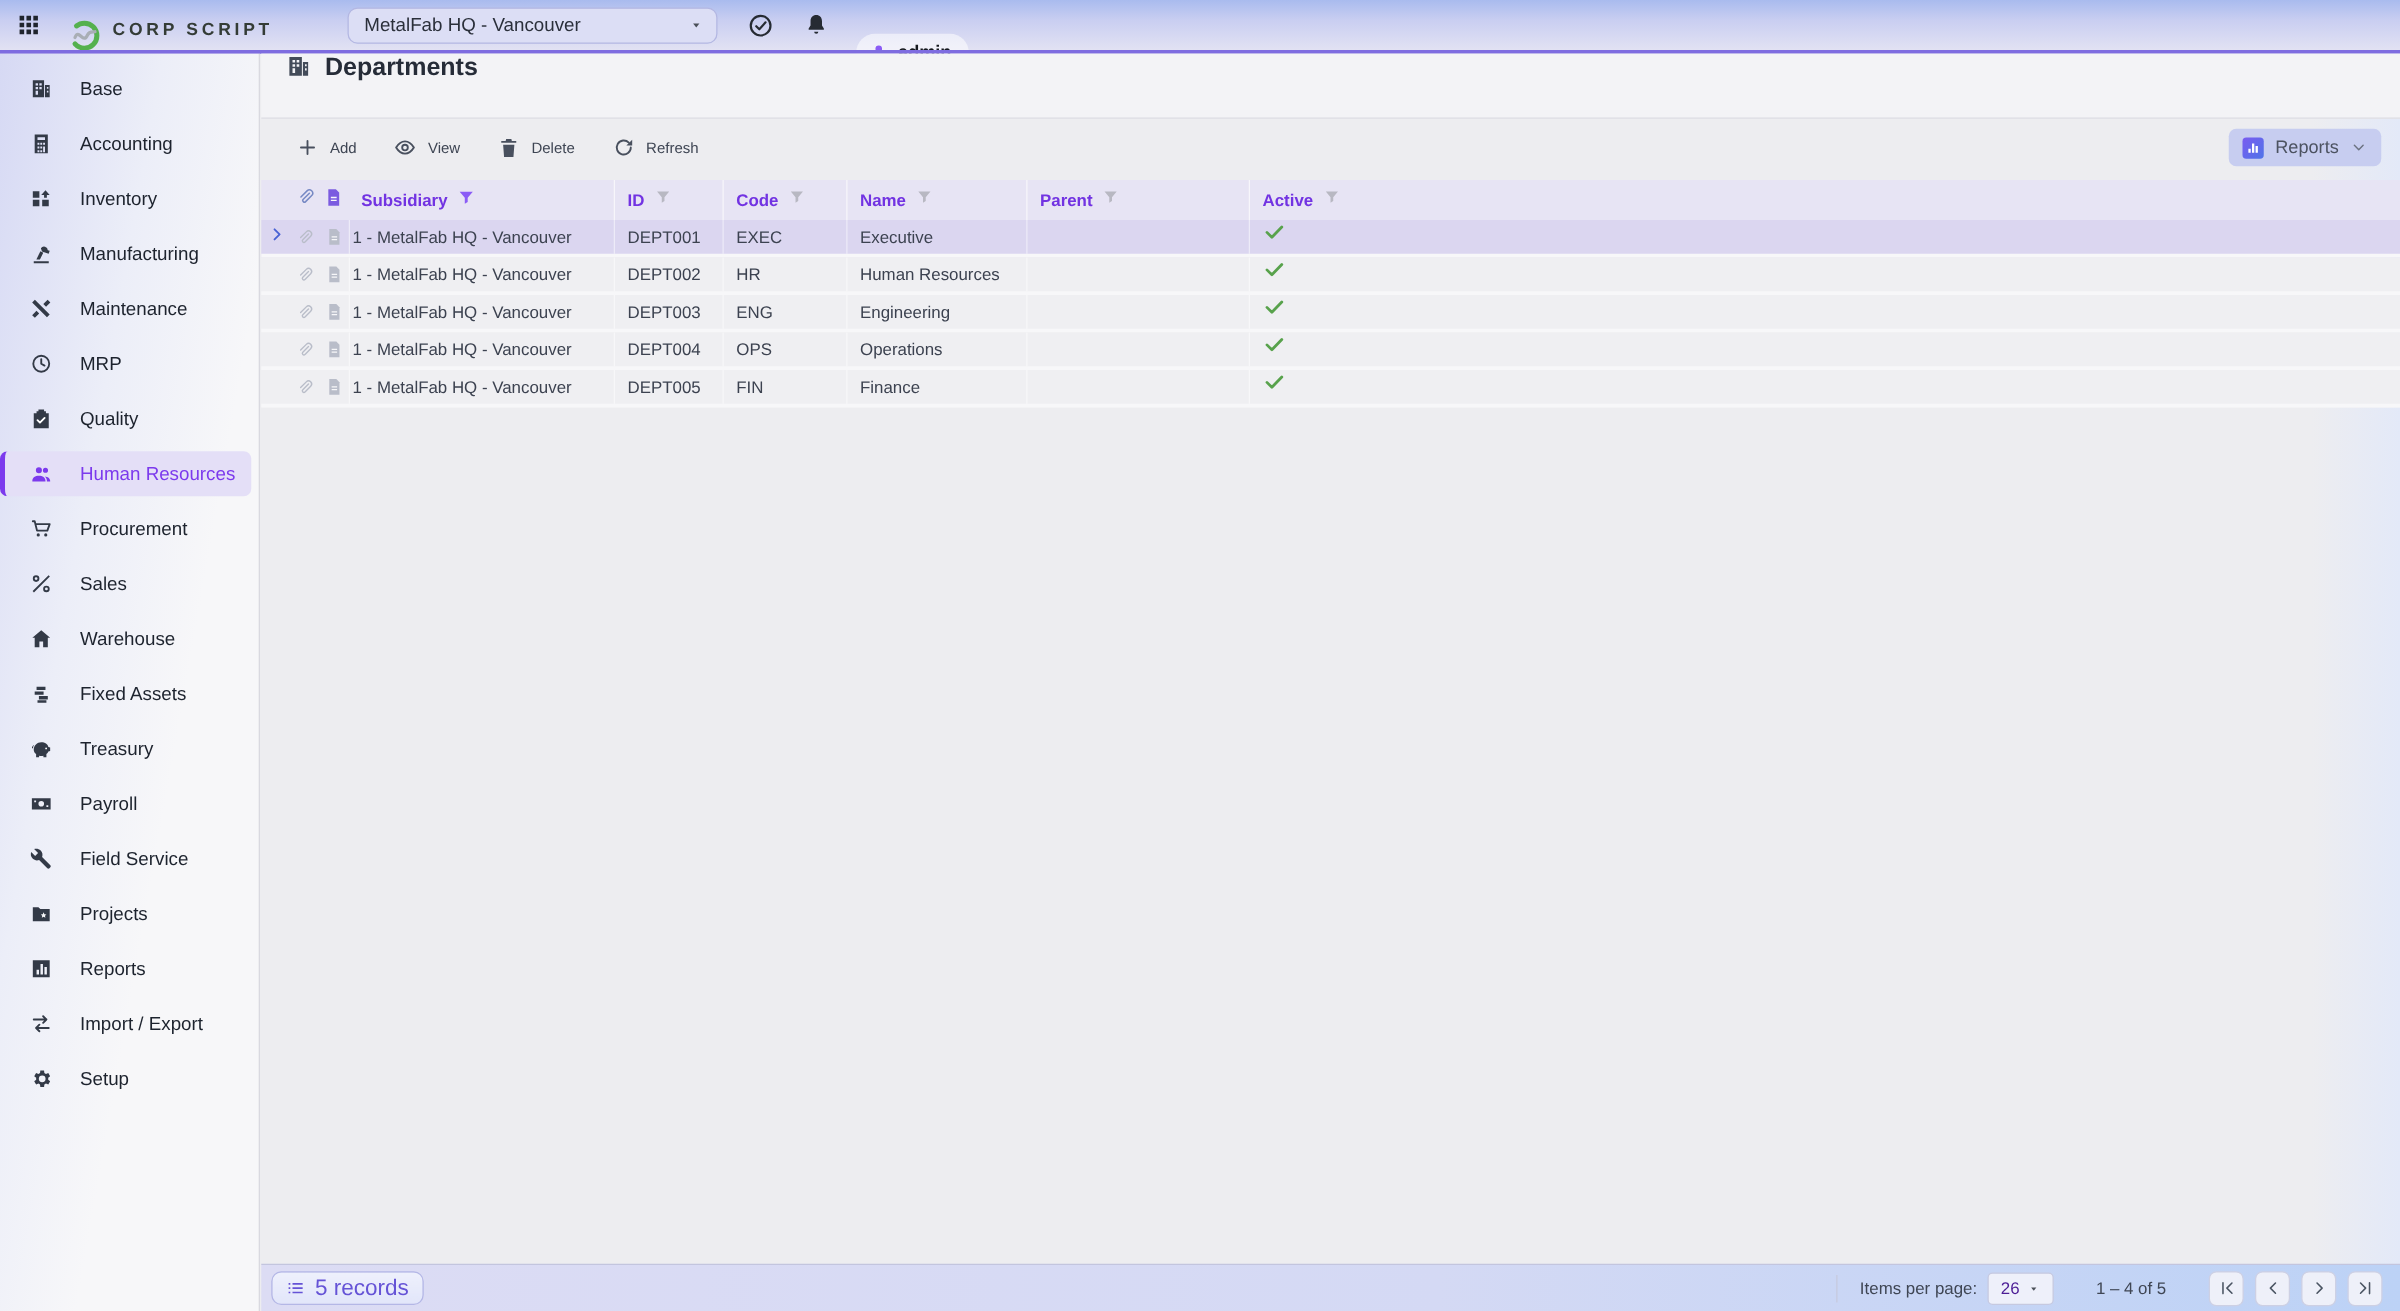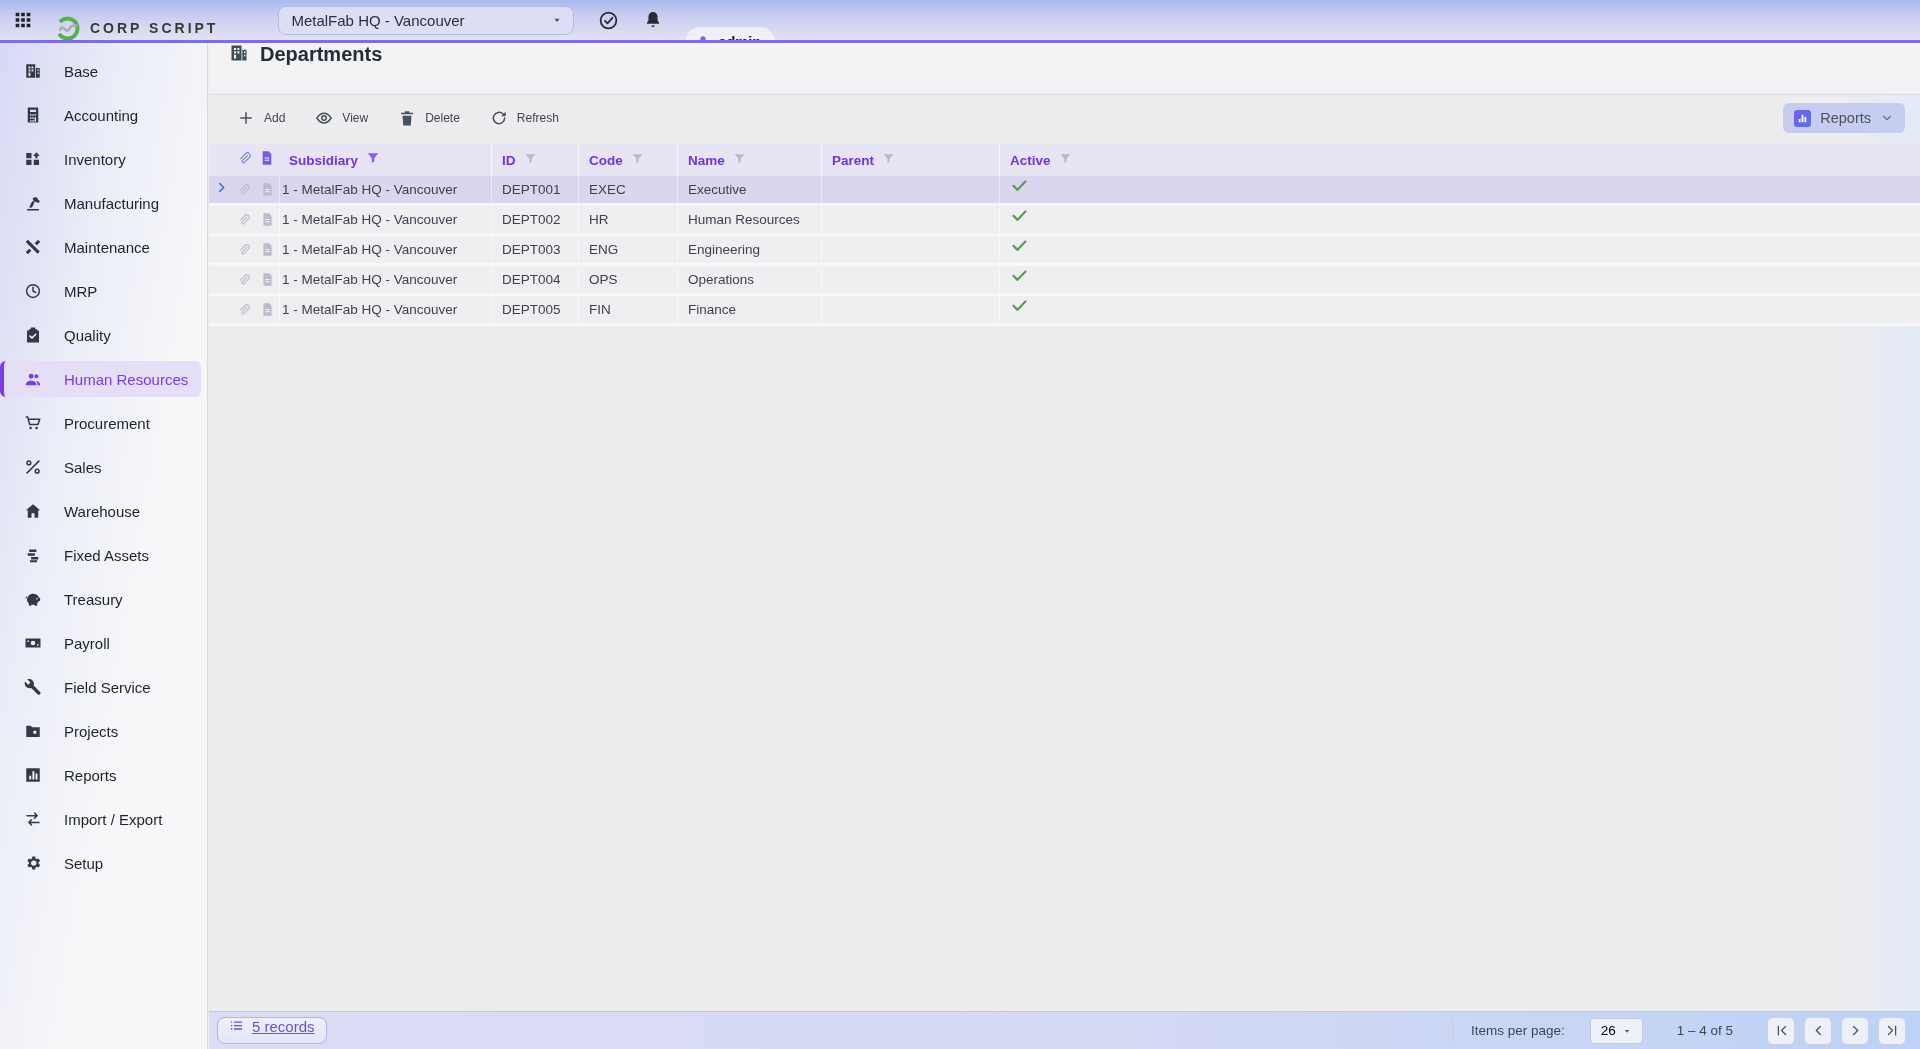--- a/index.html
+++ b/index.html
@@ -11,21 +11,21 @@
   .i10{width:10px;height:10px}.i12{width:12px;height:12px}.i13{width:13px;height:13px}
   .i14{width:14px;height:14px}.i15{width:15px;height:15px}.i16{width:16px;height:16px}
   .i17{width:17px;height:17px}.i18{width:18px;height:18px}.i19{width:19px;height:19px}
   .i20{width:20px;height:20px}.i21{width:21px;height:21px}
 
   
   .topbar{ position:absolute; left:0; top:0; right:0; height:40px;
     background:linear-gradient(180deg,#a9bbee 0%,#c9cef1 40%,#e2e2f3 100%);
     display:flex; align-items:center; padding:0 12px; }
   .grid-btn{ width:22px; height:22px; color:#20252d; cursor:pointer; }
-  .logo{ display:flex; align-items:center; gap:9px; margin-left:20px;margin-top:16px; }
+  .logo{ display:flex; align-items:flex-start; gap:9px; margin-left:20px;margin-top:16px; }
   .logo-mark{ width:27px; height:27px; }
   .logo-text{ font-size:14px; font-weight:700; letter-spacing:3px; color:#343c36; }
   .subsidiary-select{ margin-left:60px; width:296px; height:29px; border:1px solid #b3b7e2;
     border-radius:8px; background:#dcdef5; display:flex; align-items:center;
     padding:0 10px 0 12px; font-size:15px; color:#2a2f3a; cursor:pointer; }
   .subsidiary-select .lbl{ flex:1; }
   .sel-arrow{ color:#4a4f58; }
   .search-wrap{ margin-left:auto; position:relative; width:494px; height:29px; }
   .search-wrap input{ width:100%; height:100%; border:1px solid #b8bce4; border-radius:8px;
     background:rgba(255,255,255,.32); padding:0 36px 0 12px; font-size:15px; color:#2a2f3a;
@@ -95,30 +95,30 @@
   .data-row .cell.first{ padding-left:2px; }
   .data-row .icell{ color:#b9bdc9; height:27px; }
   .data-row.selected{ background:#dbd6f0; }
   .data-row .selchev{ color:#4a63d4; }
   .checkmark{ color:#58a24c; }
 
   
   .footer{ position:absolute; left:0; right:0; bottom:0; height:38px;
     background:linear-gradient(90deg,#dcdcf4 0%,#d4d9f4 55%,#bcd2f6 100%);
     border-top:1px solid #c3c5de; display:flex; align-items:center; padding:0 14px 0 8px; }
-  .records-chip{ display:flex; gap:8px; height:27px; padding:0 11px;
+  .records-chip{ display:flex; align-items:center; gap:8px; height:27px; padding:0 11px;
     border:1px solid #b4b7e6; border-radius:8px; cursor:pointer;
-    background:linear-gradient(180deg,#eef0fc,#e2e6fa); color:#6553d6; font-size:15px;text-decoration:underline; }
+    background:linear-gradient(180deg,#eef0fc,#e2e6fa); color:#6553d6; font-size:18px; }
   .records-chip .icon{ color:#6553d6; }
   .foot-right{ margin-left:auto; display:flex; align-items:center; }
   .vdiv{ width:1px; height:22px; background:#c6c9dd; margin-right:18px; }
   .ipp-label{ font-size:13.5px; color:#3f4654; }
-  .pp-select{ margin-left:25px; width:53px; height:26px; background:#eef0fa; border:1px solid #c6c9e0;
+  .pp-select{ margin-left:8px; width:53px; height:26px; background:#eef0fa; border:1px solid #c6c9e0;
     border-radius:4px; display:flex; align-items:center; justify-content:center; gap:6px;
-    font-size:13.5px; color:#000000; cursor:pointer;text-align:right; }
+    font-size:13.5px; color:#4c1d95; cursor:pointer;text-align:right; }
   .pp-select .icon{ color:#4a4f58; }
   .range{ font-size:13.5px; color:#3f4654; margin:0 34px; }
   .pager{ display:flex; gap:9px; }
   .pg-btn{ width:28px; height:28px; border:1px solid #cdd0e4; border-radius:6px; background:#eef0f9;
     display:flex; align-items:center; justify-content:center; color:#4b5563; cursor:pointer; }
   .pg-btn .icon{ width:15px; height:15px; }
 </style>
 </head>
 <body>
 

